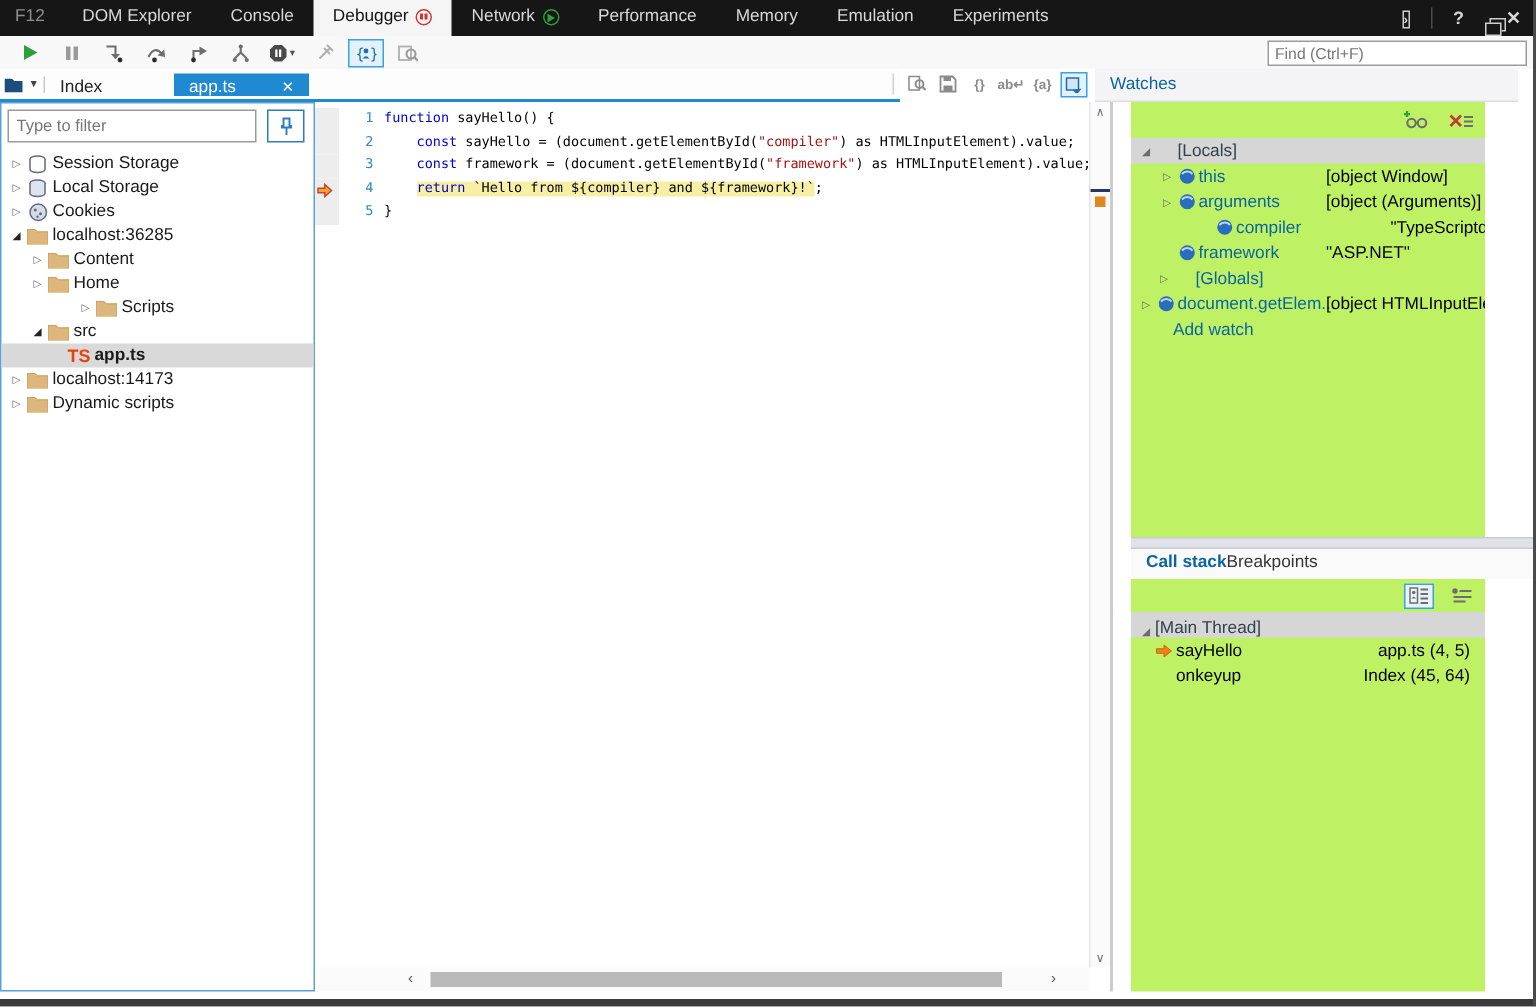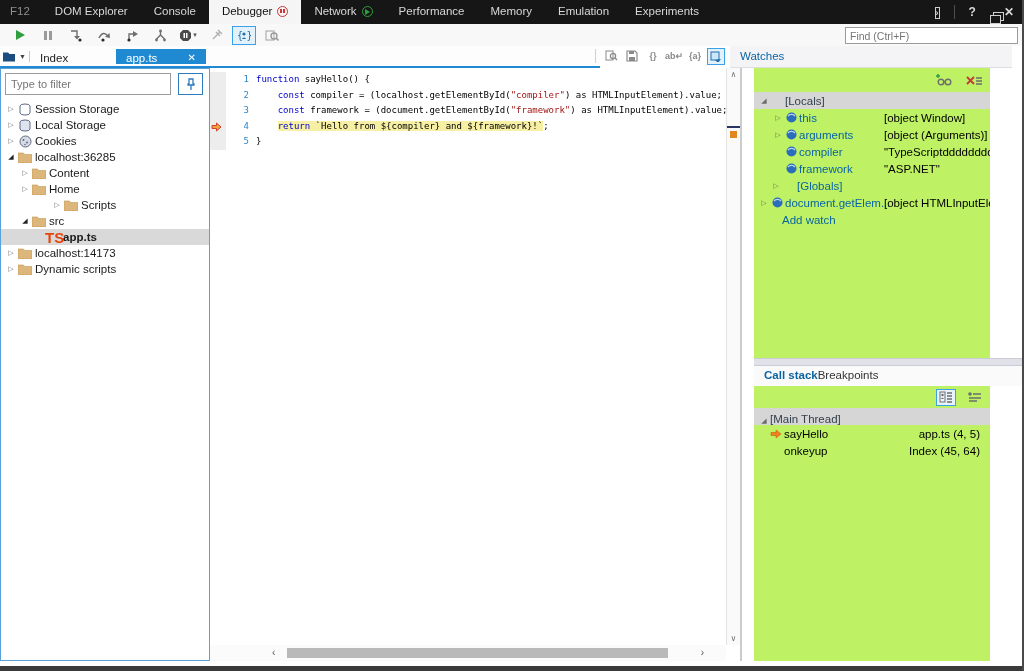--- a/index.html
+++ b/index.html
@@ -57,21 +57,21 @@
   #filter-input::placeholder { color:#767676; }
   #pin-btn { position:absolute; right:6px; top:4px; width:25px; height:22px; border:1px solid #2e7bbf;
     display:flex; align-items:center; justify-content:center; }
   #tree { position:absolute; left:0; top:32px; right:0; }
   .trow { height:16px; display:flex; align-items:center; font-size:11.5px; color:#1a1a1a; white-space:nowrap; }
   .trow.sel { background:#d9d9d9; }
   .trow.sel .tlabel { font-weight:bold; }
   .texp { width:12px; text-align:center; font-size:7px; color:#6b6b6b; flex:none; }
   .texp.open { color:#222; }
   .ticon { width:16px; flex:none; display:flex; justify-content:center; }
-  .ts-badge { color:#e8440a; font-weight:bold; font-size:15px; width:16px; flex:none; }
+  .ts-badge { color:#e8440a; font-weight:bold; font-size:12px; width:16px; flex:none; }
   .tlabel { padding-left:2px; }
   
   #editor { position:absolute; left:210px; top:68px; width:530px; height:593px; background:#fff; overflow:hidden; }
   #code { position:absolute; left:0; top:4px; right:14px; }
   .cline { height:15.5px; line-height:15.5px; display:flex; font-family:"DejaVu Sans Mono","Liberation Mono",monospace; font-size:9px; white-space:pre; }
   .gut { width:16px; background:#ededed; flex:none; position:relative; }
   .lnum { width:30px; flex:none; text-align:right; padding-right:7px; color:#2e86c8; background:#fff; }
   .ctext { overflow:hidden; flex:1; }
   .tok-kw { color:#0101cd; } .tok-str { color:#a31515; } .tok-pl { color:#000; }
   .hl { background:#f6efa4; }
@@ -383,21 +383,21 @@
             </svg>
           </span>
           <span class="tlabel">Dynamic scripts</span>
         </div>
       </div>
   </div>
 
   <div id="editor">
     <div id="code">
         <div class="cline"><span class="gut"></span><span class="lnum">1</span><span class="ctext"><span class="tok-kw">function</span><span class="tok-pl"> sayHello() {</span></span></div>
-        <div class="cline"><span class="gut"></span><span class="lnum">2</span><span class="ctext"><span class="tok-pl">    </span><span class="tok-kw">const</span><span class="tok-pl"> compiler = (localhost.getElementById(</span><span class="tok-str">"compiler"</span><span class="tok-pl">) as HTMLInputElement).value;</span></span></div>
+        <div class="cline"><span class="gut"></span><span class="lnum">2</span><span class="ctext"><span class="tok-pl">    </span><span class="tok-kw">const</span><span class="tok-pl"> sayHello = (document.getElementById(</span><span class="tok-str">"compiler"</span><span class="tok-pl">) as HTMLInputElement).value;</span></span></div>
         <div class="cline"><span class="gut"></span><span class="lnum">3</span><span class="ctext"><span class="tok-pl">    </span><span class="tok-kw">const</span><span class="tok-pl"> framework = (document.getElementById(</span><span class="tok-str">"framework"</span><span class="tok-pl">) as HTMLInputElement).value;</span></span></div>
         <div class="cline"><span class="gut"><span class="bp-arrow"><svg width="11" height="10">
                 <path d="M1 3.5 h4.5 V1 l4.5 4 -4.5 4 V6.5 H1 Z" fill="#f2a33a" stroke="#d2422a" stroke-width="1"></path>
               </svg></span></span><span class="lnum">4</span><span class="ctext"><span class="tok-pl">    </span><span class="tok-kw hl">return</span><span class="tok-pl hl"> `Hello from ${compiler} and ${framework}!`</span><span class="tok-pl">;</span></span></div>
         <div class="cline"><span class="gut"></span><span class="lnum">5</span><span class="ctext"><span class="tok-pl">}</span></span></div>
       </div>
     <div id="vscroll">
       <div class="up">∧</div>
       <div id="vthumb-line"></div>
       <div id="vmark-bp"></div>
@@ -453,21 +453,21 @@
           <span class="wexp">▷</span>
           <span class="wicon">
             <svg width="11" height="11">
               <circle cx="5.5" cy="5.5" r="5" fill="#2a6dbd"></circle>
               <path d="M2 4 a4.5 4.5 0 0 1 7 0" stroke="#bcd6ef" stroke-width="1.4" fill="none"></path>
             </svg>
           </span>
           <span class="wname">arguments</span>
           <span class="wval">[object (Arguments)]</span>
         </div>
-        <div class="wrow" style="padding-left: 18px;">
+        <div class="wrow" style=" margin-left: 43px;">
           <span class="wexp"></span>
           <span class="wicon">
             <svg width="11" height="11">
               <circle cx="5.5" cy="5.5" r="5" fill="#2a6dbd"></circle>
               <path d="M2 4 a4.5 4.5 0 0 1 7 0" stroke="#bcd6ef" stroke-width="1.4" fill="none"></path>
             </svg>
           </span>
           <span class="wname">compiler</span>
           <span class="wval">"TypeScriptdddddddddd...</span>
         </div>

